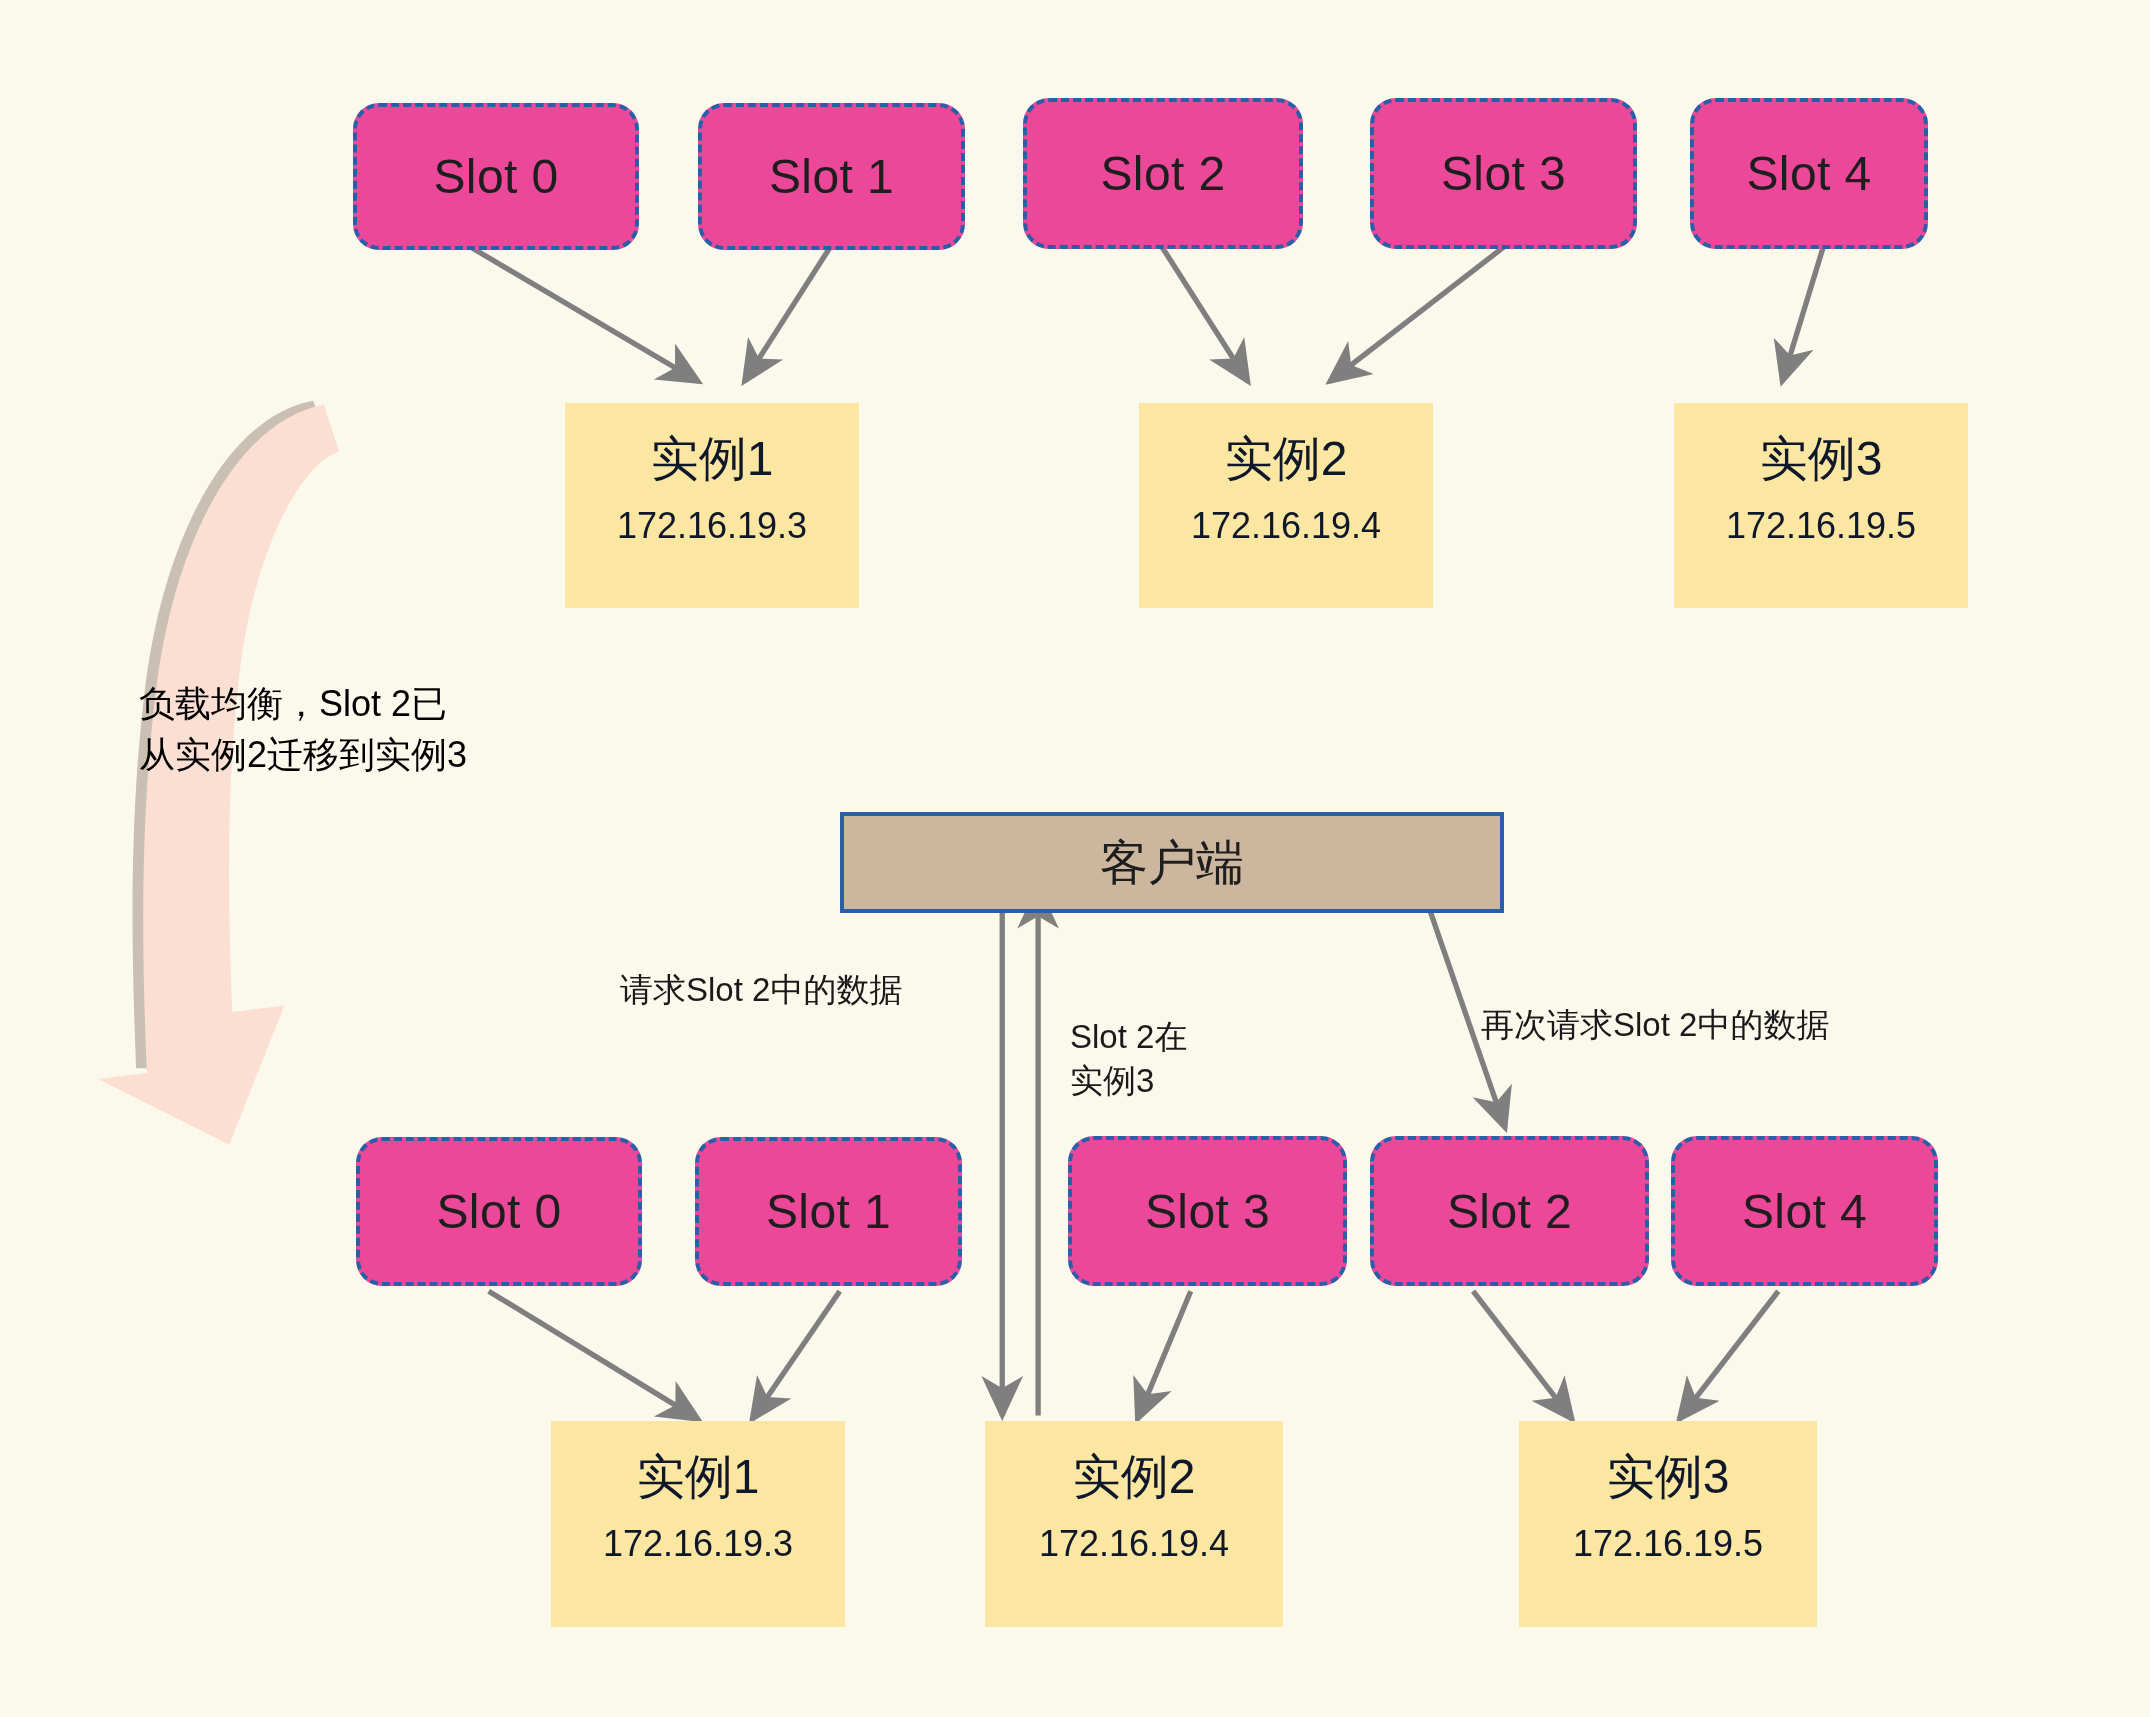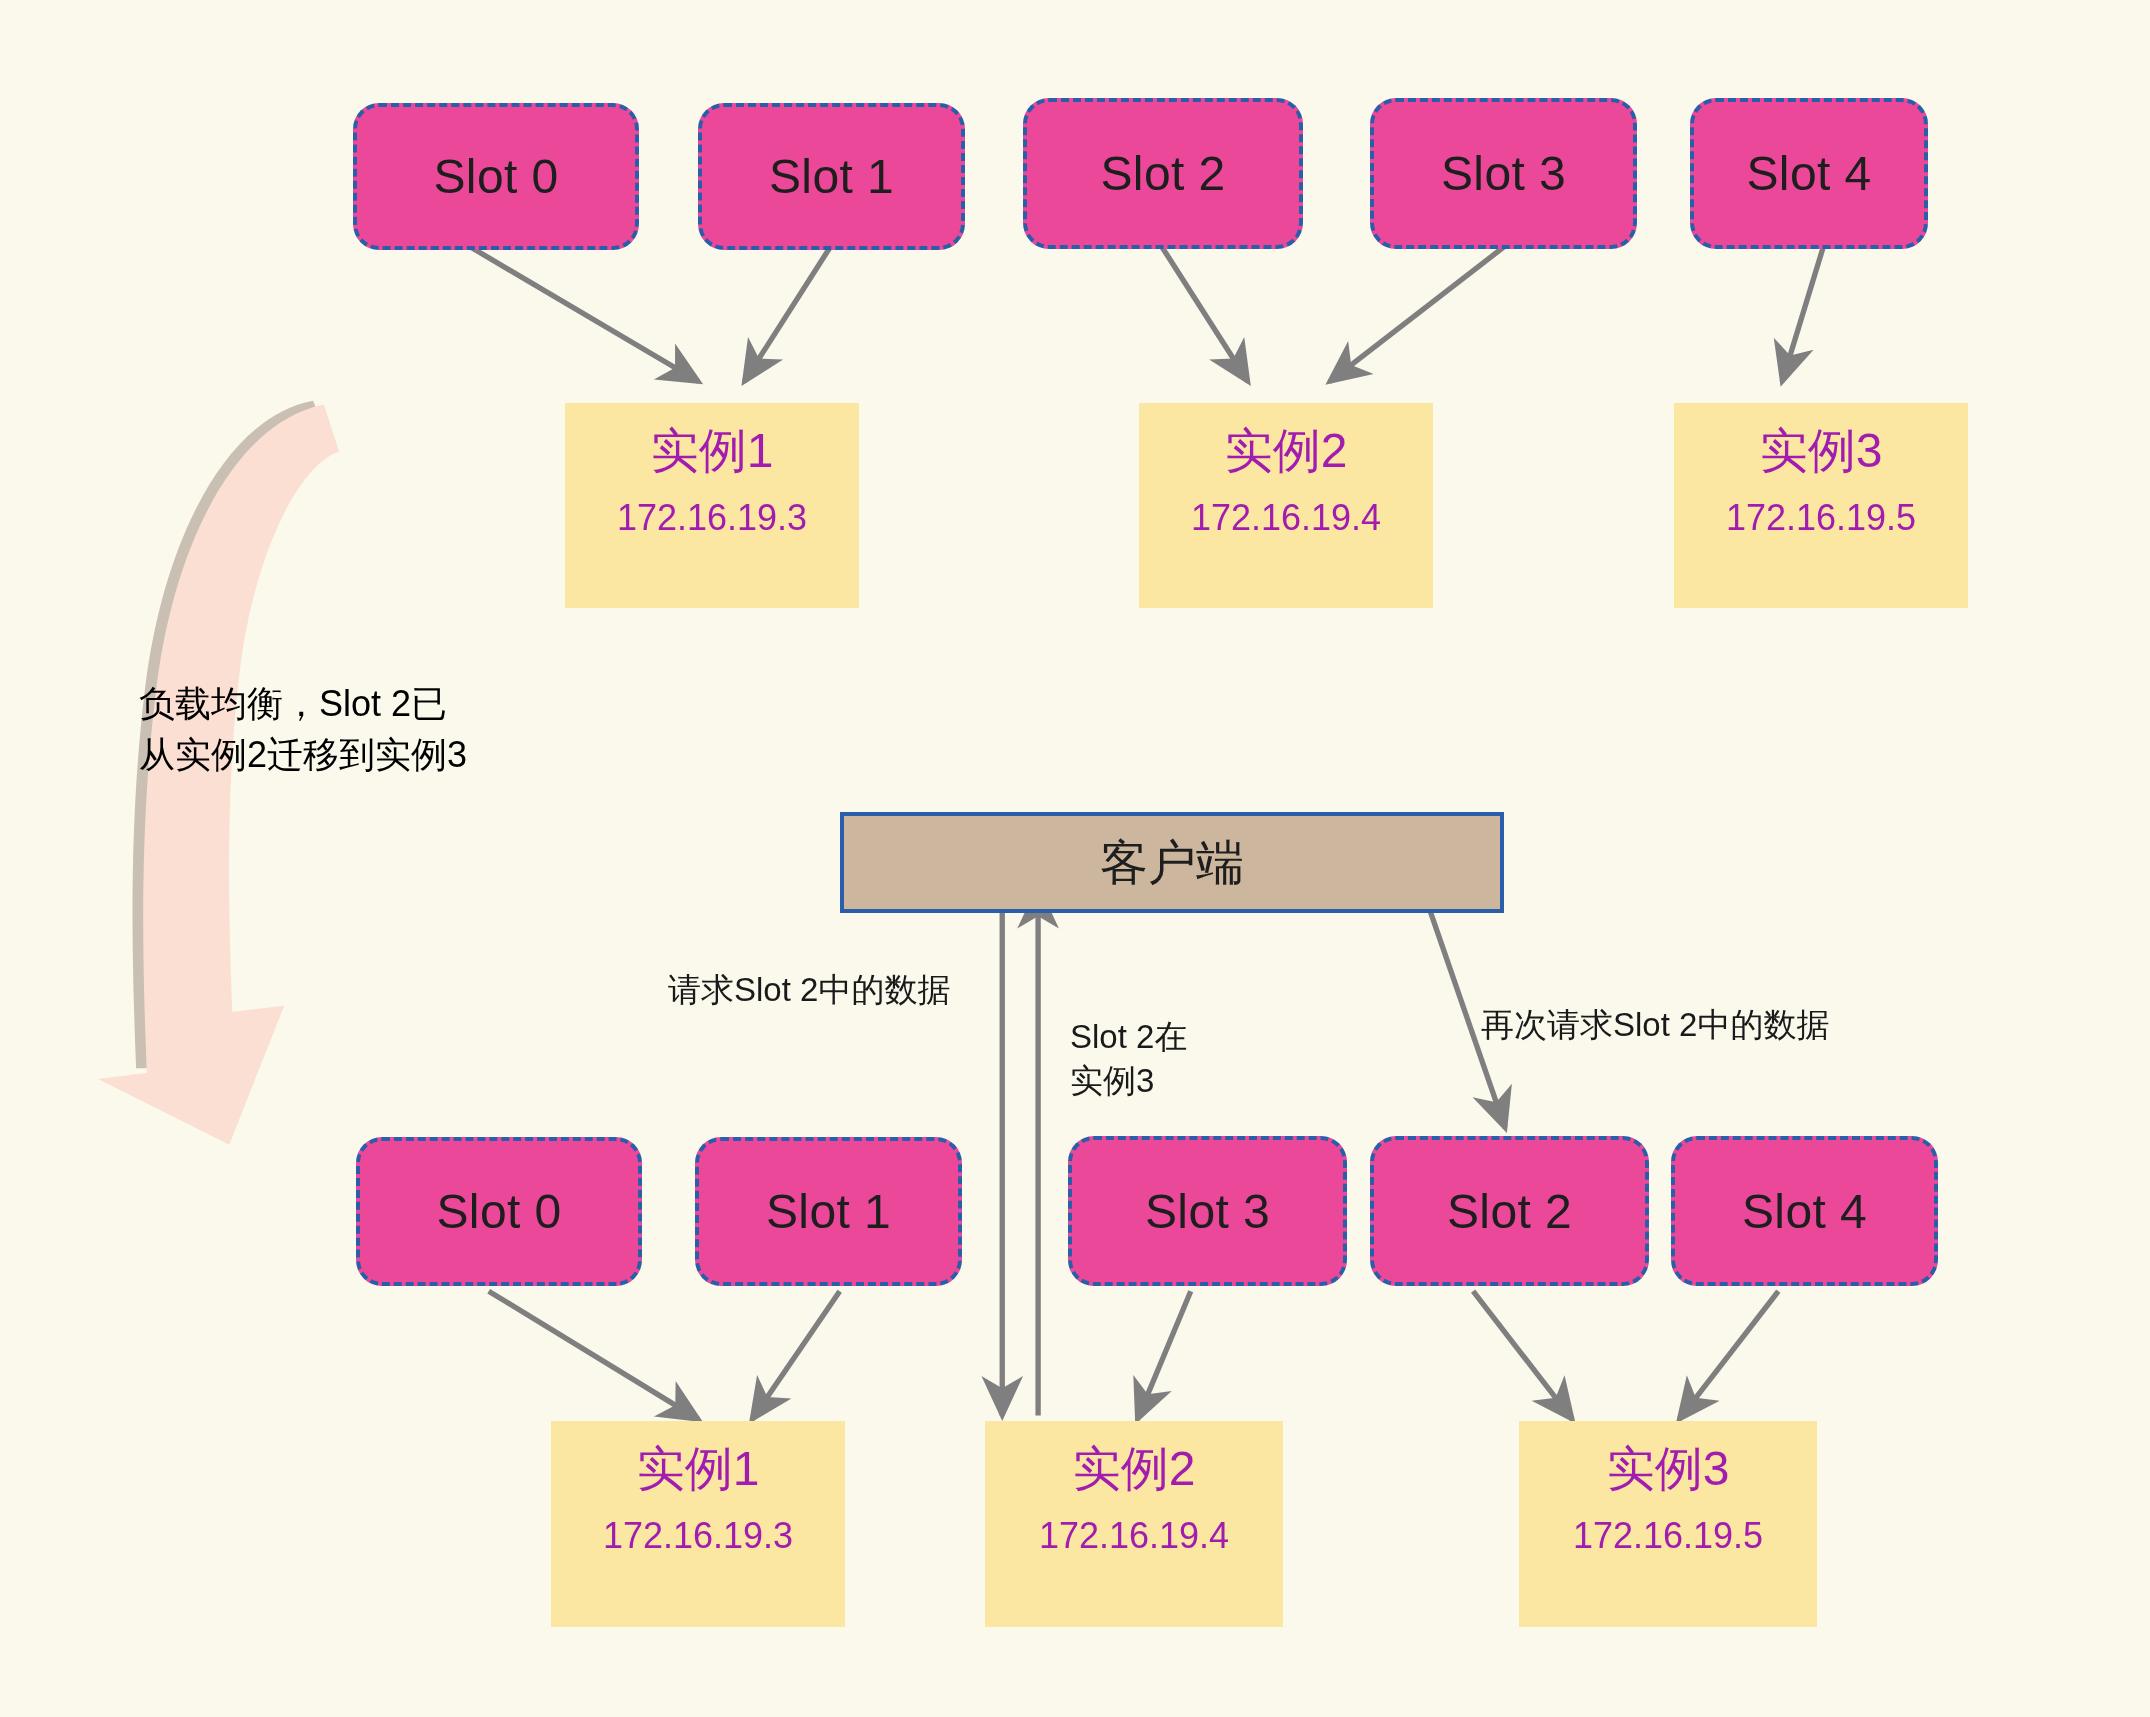--- a/index.html
+++ b/index.html
@@ -35,22 +35,22 @@
   .slot-box {
     background: #ec4899;
     border: 4.6px dashed #2B5EA8;
     border-radius: 26px;
     color: #1E1E1E;
     font-size: 48px;
     letter-spacing: 0.4px;
   }
   .instance-box {
     background: #FBE6A2;
-    color: #a21caf;
-    padding-top: 20px;
+    color: #0f172a;
+    padding-top: 28px;
     justify-content: flex-start;
   }
   .instance-name {
     font-size: 48px;
     line-height: 1.18;
   }
   .instance-ip {
     font-size: 36px;
     line-height: 1.25;
     margin-top: 15px;
@@ -149,21 +149,21 @@
     <span class="instance-ip">172.16.19.5</span>
   </div>
 
   <div class="callout" style="left:139px; top:678px; width:473px;">负载均衡，Slot 2已
 从实例2迁移到实例3</div>
 
   <div class="node client-box" style="left:840px; top:780px; width:664px; height:101px;">
     <span>客户端</span>
   </div>
 
-  <div class="edge-label" style="left:620px; top:968px; width:397px;margin-left:48px;">请求Slot 2中的数据</div>
+  <div class="edge-label" style="left:620px; top:968px; width:397px;">请求Slot 2中的数据</div>
   <div class="edge-label" style="left:1070px; top:1015px; width:198px;">Slot 2在
 实例3</div>
   <div class="edge-label" style="left:1481px; top:1003px; width:488px;">再次请求Slot 2中的数据</div>
 
   <div class="node slot-box" style="left:356px; top:1137px; width:286px; height:149px;">
     <span>Slot 0</span>
   </div>
   <div class="node slot-box" style="left:695px; top:1137px; width:267px; height:149px;">
     <span>Slot 1</span>
   </div>

